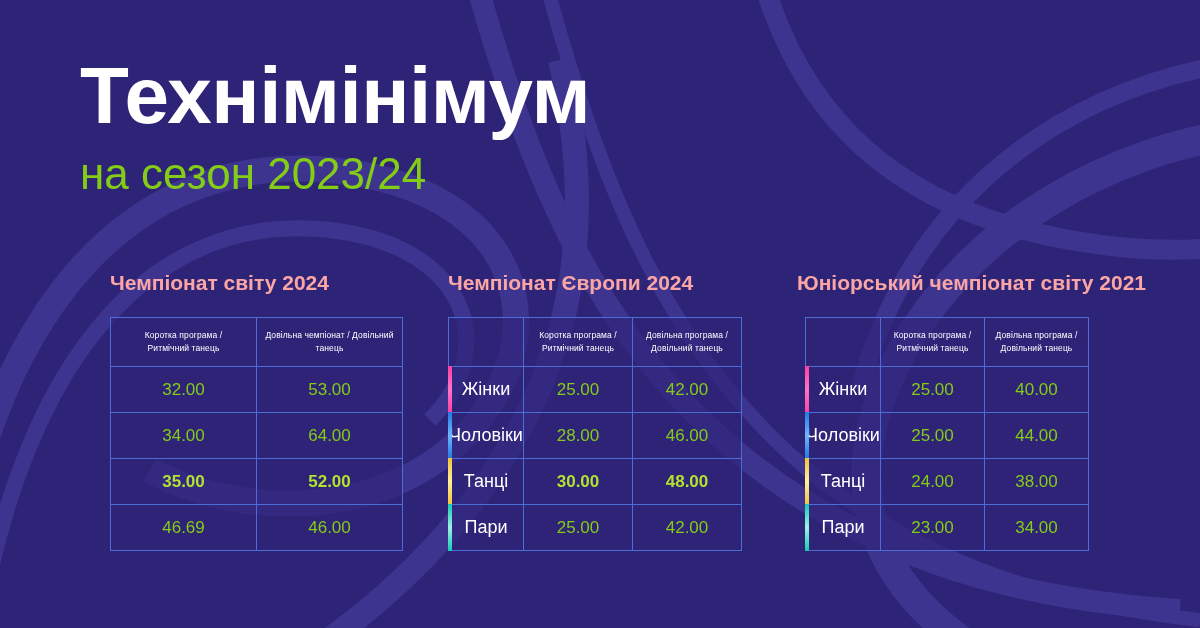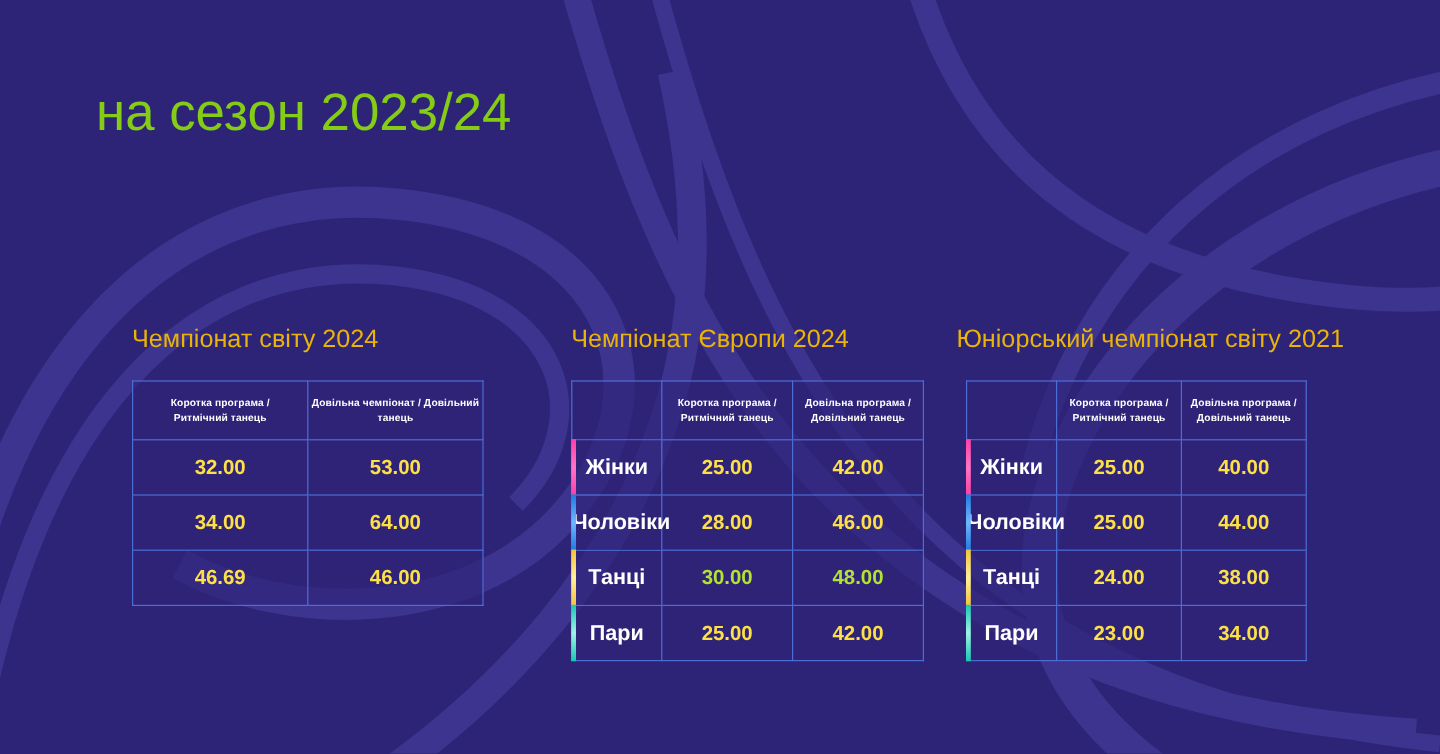--- a/index.html
+++ b/index.html
@@ -55,56 +55,56 @@
     top: 272px;
     width: 1200px;
     z-index: 3;
   }
   .table-block {
     position: absolute;
     top: 0;
   }
   .table-caption {
     font-size: 21px;
-    font-weight: 400;
-    color: #eab308;
+    font-weight: 700;
+    color: #fca5a5;
     white-space: nowrap;
     margin-bottom: 0;
     line-height: 1;
   }
   table.tm {
     border-collapse: collapse;
     table-layout: fixed;
   }
   table.tm td, table.tm th {
     border: 1px solid #4b6ed6;
     background: rgba(46, 36, 119, 0.62);
     text-align: center;
     vertical-align: middle;
     padding: 0;
-    font-weight: 700;
+    font-weight: 400;
   }
   th.col-head {
     font-size: 8.5px;
     font-weight: 700;
     color: #ffffff;
     line-height: 1.5;
     height: 48px;
     padding: 2px 6px;
     letter-spacing: 0.1px;
   }
   th.corner-head {
     border-top: 1px solid #4b6ed6;
     border-left: 1px solid #4b6ed6;
     border-bottom: 1px solid #4b6ed6;
     border-right: 1px solid #4b6ed6;
   }
   td.val {
     font-size: 17px;
-    color: #fde047;
+    color: #84cc16;
     height: 45px;
   }
   td.val.hl {
     color: #b2e330;
     font-weight: 700;
   }
   td.rowlabel {
     font-size: 18px;
     color: #ffffff;
     height: 45px;
@@ -140,20 +140,21 @@
     <path stroke-width="22" d="M 470 -40 C 530 180 600 350 760 470 C 880 560 1020 600 1180 610"></path>
     <path stroke-width="14" d="M 540 -40 C 600 190 670 360 820 480 C 930 565 1060 605 1200 620"></path>
     <path stroke-width="30" d="M 1260 130 C 1080 150 930 260 880 400 C 845 500 880 580 960 640"></path>
     <path stroke-width="18" d="M 1250 60 C 1030 90 900 230 860 390"></path>
     <path stroke-width="20" d="M 760 -30 C 800 120 900 210 1070 240 C 1160 256 1220 250 1260 240"></path>
     <path stroke-width="24" d="M 300 660 C 420 580 520 470 560 330 C 585 240 580 150 560 60"></path>
   </g>
 </svg>
 
 <div id="title-block">
+  <div id="main-title">Технімінімум</div>
   <div id="subtitle">на сезон 2023/24</div>
 </div>
 
 <div id="tables-area">
 
   <div class="table-block" style="left:110px; width:290px;">
     <div class="table-caption">Чемпіонат світу 2024</div>
     <table class="tm" style="margin-top:24px; width:290px;">
       <thead>
         <tr>
@@ -170,28 +171,32 @@
       <tbody>
         <tr>
           <td class="val">32.00</td>
           <td class="val">53.00</td>
         </tr>
         <tr>
           <td class="val">34.00</td>
           <td class="val">64.00</td>
         </tr>
         <tr>
+          <td class="val hl">35.00</td>
+          <td class="val hl">52.00</td>
+        </tr>
+        <tr>
           <td class="val">46.69</td>
           <td class="val">46.00</td>
         </tr>
       </tbody>
     </table>
   </div>
 
-  <div class="table-block" style="left:476px; width:290px;">
+  <div class="table-block" style="left:448px; width:290px;">
     <div class="table-caption">Чемпіонат Європи 2024</div>
     <table class="tm" style="margin-top:24px; width:290px;">
       <thead>
         <tr>
           <th class="corner-head" style="width:74px;"></th>
           <th class="col-head" style="width:108px;">
             <span>Коротка програма /</span><br>
             <span>Ритмічний танець</span>
           </th>
           <th class="col-head" style="width:108px;">

